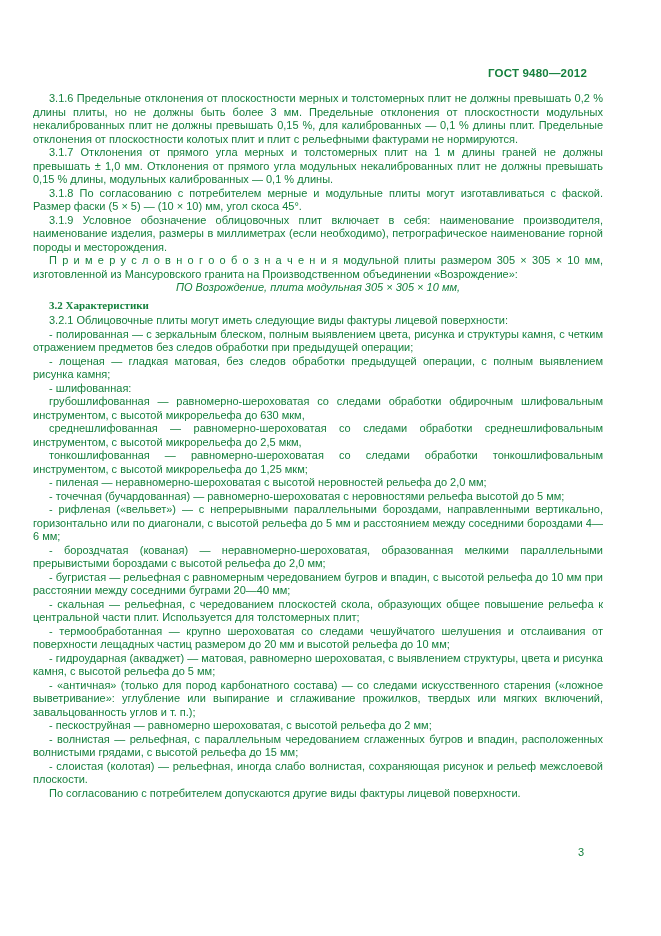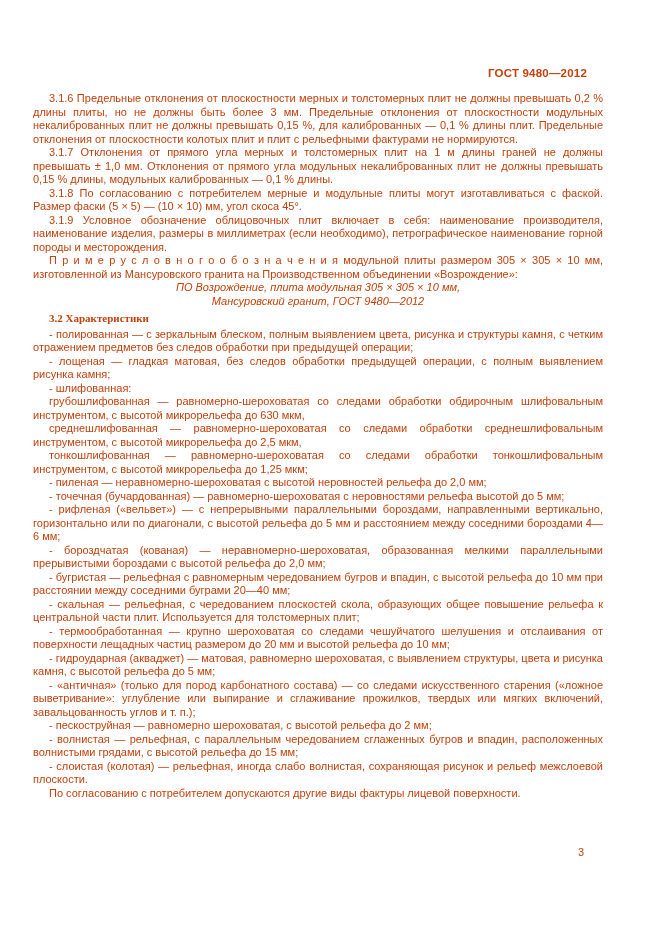--- a/index.html
+++ b/index.html
@@ -2,21 +2,21 @@
 <html lang="ru"><head>
 <meta charset="utf-8">
 <style>
   html, body { margin: 0; padding: 0; background: #ffffff; }
   .page {
     position: relative;
     width: 661px;
     height: 936px;
     background: #ffffff;
     font-family: "Liberation Sans", sans-serif;
-    color: #c2410c;
+    color: #15803d;
     overflow: hidden;
   }
   .doc-header {
     position: absolute;
     top: 67px;
     left: 33px;
     width: 554px;
     text-align: right;
     font-size: 11.5px;
     font-weight: bold;
@@ -63,22 +63,22 @@
 
   <div class="doc-header">ГОСТ 9480—2012</div>
 
   <div class="doc-body">
     <p>3.1.6  Предельные отклонения от плоскостности мерных и толстомерных плит не должны превышать 0,2 % длины плиты, но не должны быть более 3 мм. Предельные отклонения от плоскостности модульных некалиброванных плит не должны превышать 0,15 %, для калиброванных — 0,1 % длины плит. Предельные отклонения от плоскостности колотых плит и плит с рельефными фактурами не нормируются.</p>
     <p>3.1.7  Отклонения от прямого угла мерных и толстомерных плит на 1 м длины граней не должны превышать ± 1,0 мм. Отклонения от прямого угла модульных некалиброванных плит не должны превышать 0,15 % длины, модульных калиброванных — 0,1 % длины.</p>
     <p>3.1.8  По согласованию с потребителем мерные и модульные плиты могут изготавливаться с фаской. Размер фаски (5 × 5) — (10 × 10) мм, угол скоса 45°.</p>
     <p>3.1.9  Условное обозначение облицовочных плит включает в себя: наименование производителя, наименование изделия, размеры в миллиметрах (если необходимо), петрографическое наименование горной породы и месторождения.</p>
     <p>П р и м е р  у с л о в н о г о  о б о з н а ч е н и я  модульной плиты размером 305 × 305 × 10 мм, изготовленной из Мансуровского гранита на Производственном объединении «Возрождение»:</p>
     <p class="p-center">ПО Возрождение, плита модульная 305 × 305 × 10 мм,</p>
-    <p class="p-center">Мансуровский гранит, ГОСТ 9480—2012</p>
     <p class="p-heading">3.2  Характеристики</p>
+    <p>3.2.1  Облицовочные плиты могут иметь следующие виды фактуры лицевой поверхности:</p>
     <p>-  полированная — с зеркальным блеском, полным выявлением цвета, рисунка и структуры камня, с четким отражением предметов без следов обработки при предыдущей операции;</p>
     <p>-  лощеная — гладкая матовая, без следов обработки предыдущей операции, с полным выявлением рисунка камня;</p>
     <p>-  шлифованная:</p>
     <p>грубошлифованная — равномерно-шероховатая со следами обработки обдирочным шлифовальным инструментом, с высотой микрорельефа до 630 мкм,</p>
     <p>среднешлифованная — равномерно-шероховатая со следами обработки среднешлифовальным инструментом, с высотой микрорельефа до 2,5 мкм,</p>
     <p>тонкошлифованная — равномерно-шероховатая со следами обработки тонкошлифовальным инструментом, с высотой микрорельефа до 1,25 мкм;</p>
     <p>-  пиленая — неравномерно-шероховатая с высотой неровностей рельефа до 2,0 мм;</p>
     <p>-  точечная (бучардованная) — равномерно-шероховатая с неровностями рельефа высотой до 5 мм;</p>
     <p>-  рифленая («вельвет») — с непрерывными параллельными бороздами, направленными вертикально, горизонтально или по диагонали, с высотой рельефа до 5 мм и расстоянием между соседними бороздами 4—6 мм;</p>
     <p>-  бороздчатая (кованая) — неравномерно-шероховатая, образованная мелкими параллельными прерывистыми бороздами с высотой рельефа до 2,0 мм;</p>

